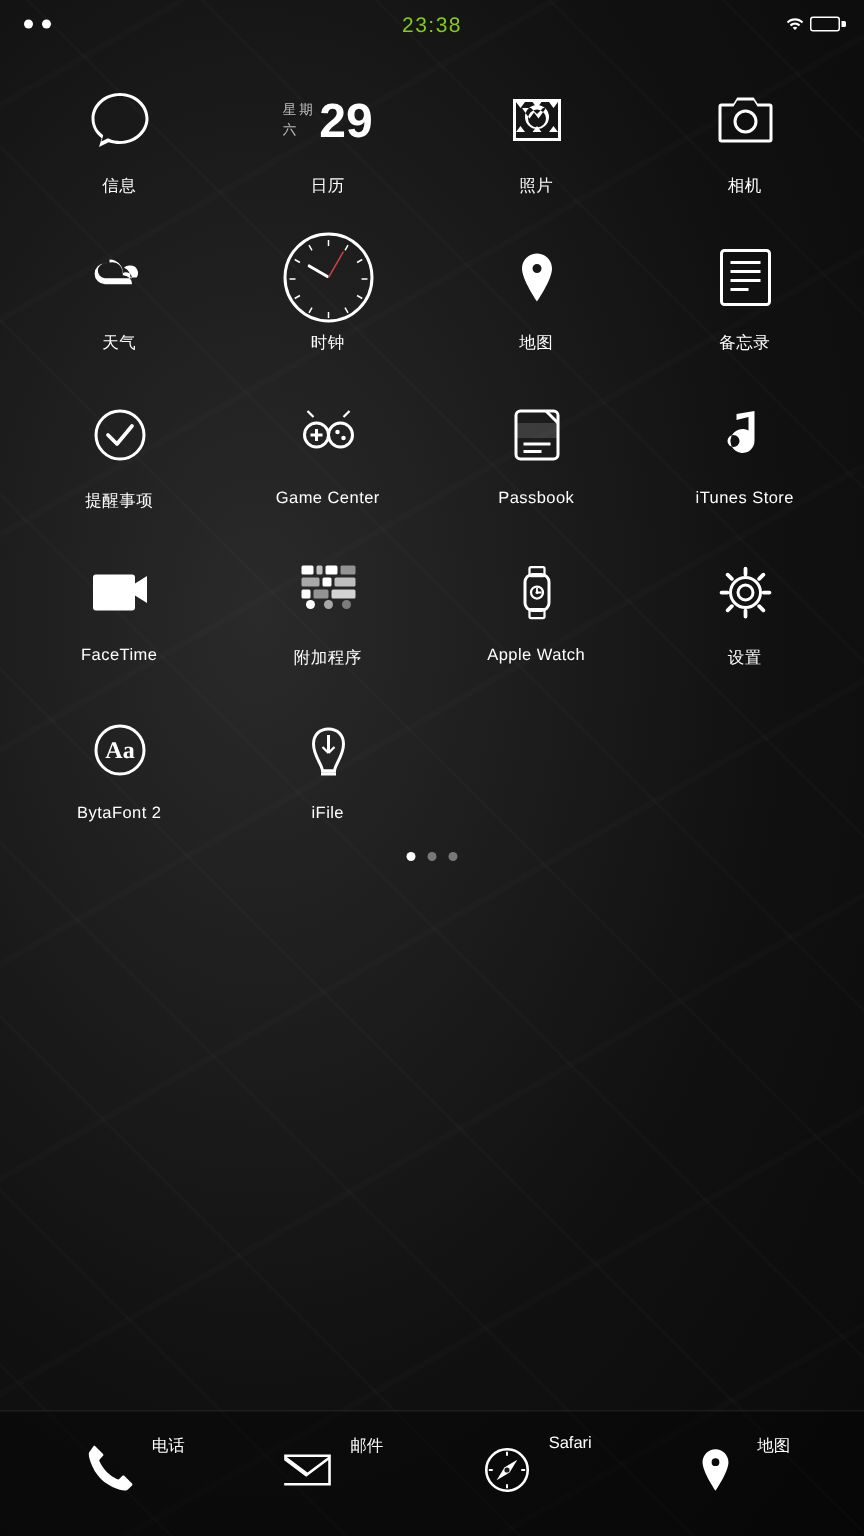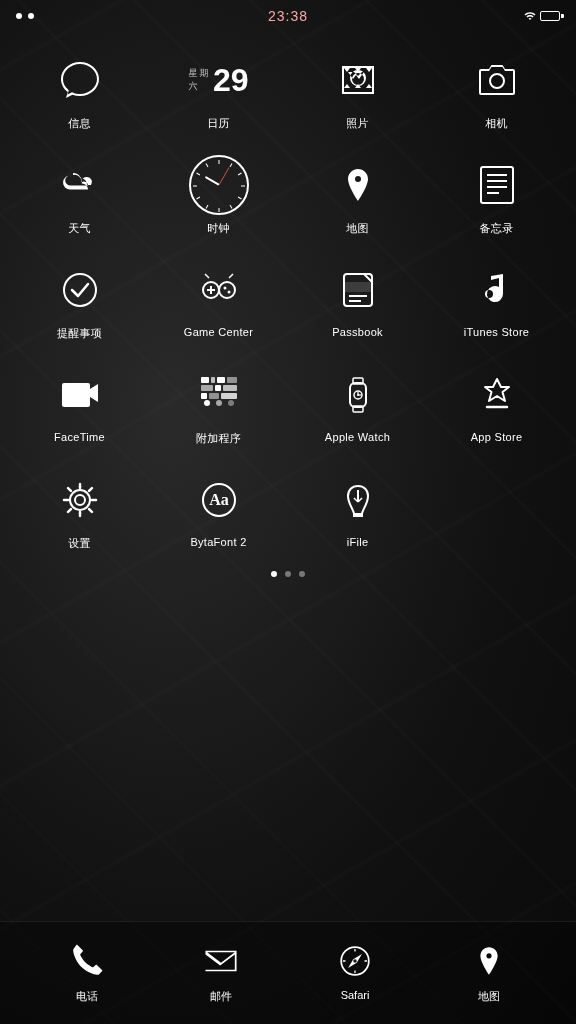--- a/index.html
+++ b/index.html
@@ -60,21 +60,21 @@
     }
 
     .status-dot {
       width: 6px;
       height: 6px;
       background: white;
       border-radius: 50%;
     }
 
     .status-time {
-      color: #fca5a5;
+      color: #84cc16;
       font-size: 14px;
       font-weight: 300;
       letter-spacing: 1px;
       position: absolute;
       left: 50%;
       transform: translateX(-50%);
     }
 
     .status-right {
       display: flex;
@@ -235,22 +235,21 @@
       z-index: 10;
       display: flex;
       justify-content: space-around;
       padding: 15px 20px 20px;
       background: rgba(0,0,0,0.3);
       border-top: 1px solid rgba(255,255,255,0.08);
     }
 
     .dock-item {
       display: flex;
-      flex-direction: column;
-      align-items: center;
+      flex-direction: row;
       gap: 4px;
       cursor: pointer;
     }
 
     .dock-icon {
       width: 48px;
       height: 48px;
       display: flex;
       align-items: center;
       justify-content: center;
@@ -475,29 +474,20 @@
         <circle cx="22" cy="22" r="4" fill="none" stroke="white" stroke-width="1.5"></circle>
         <circle cx="22" cy="22" r="1" fill="white"></circle>
         <line x1="22" y1="19" x2="22" y2="22" stroke="white" stroke-width="1.2"></line>
         <line x1="22" y1="22" x2="25" y2="22" stroke="white" stroke-width="1.2"></line>
       </svg>
     </div>
     <span class="app-label">Apple Watch</span>
   </div>
 
 
-  <div class="app-item">
-    <div class="app-icon">
-      <svg viewBox="0 0 44 44">
-        <path d="M22 6l4 8h8l-6.5 5 2.5 9L22 23l-8 5 2.5-9L10 14h8l4-8z" fill="none" stroke="white" stroke-width="2" stroke-linejoin="round"></path>
-        <line x1="12" y1="34" x2="32" y2="34" stroke="white" stroke-width="2.5" stroke-linecap="round"></line>
-      </svg>
-    </div>
-    <span class="app-label">App Store</span>
-  </div>
 
   <div class="app-item">
     <div class="app-icon">
       <svg viewBox="0 0 44 44">
         <circle cx="22" cy="22" r="5" fill="none" stroke="white" stroke-width="2"></circle>
         <path d="M22 6v4M22 34v4M6 22h4M34 22h4M10.1 10.1l2.8 2.8M31.1 31.1l2.8 2.8M10.1 33.9l2.8-2.8M31.1 12.9l2.8-2.8" stroke="white" stroke-width="2.5" stroke-linecap="round"></path>
         <circle cx="22" cy="22" r="10" fill="none" stroke="white" stroke-width="2"></circle>
       </svg>
     </div>
     <span class="app-label">设置</span>

